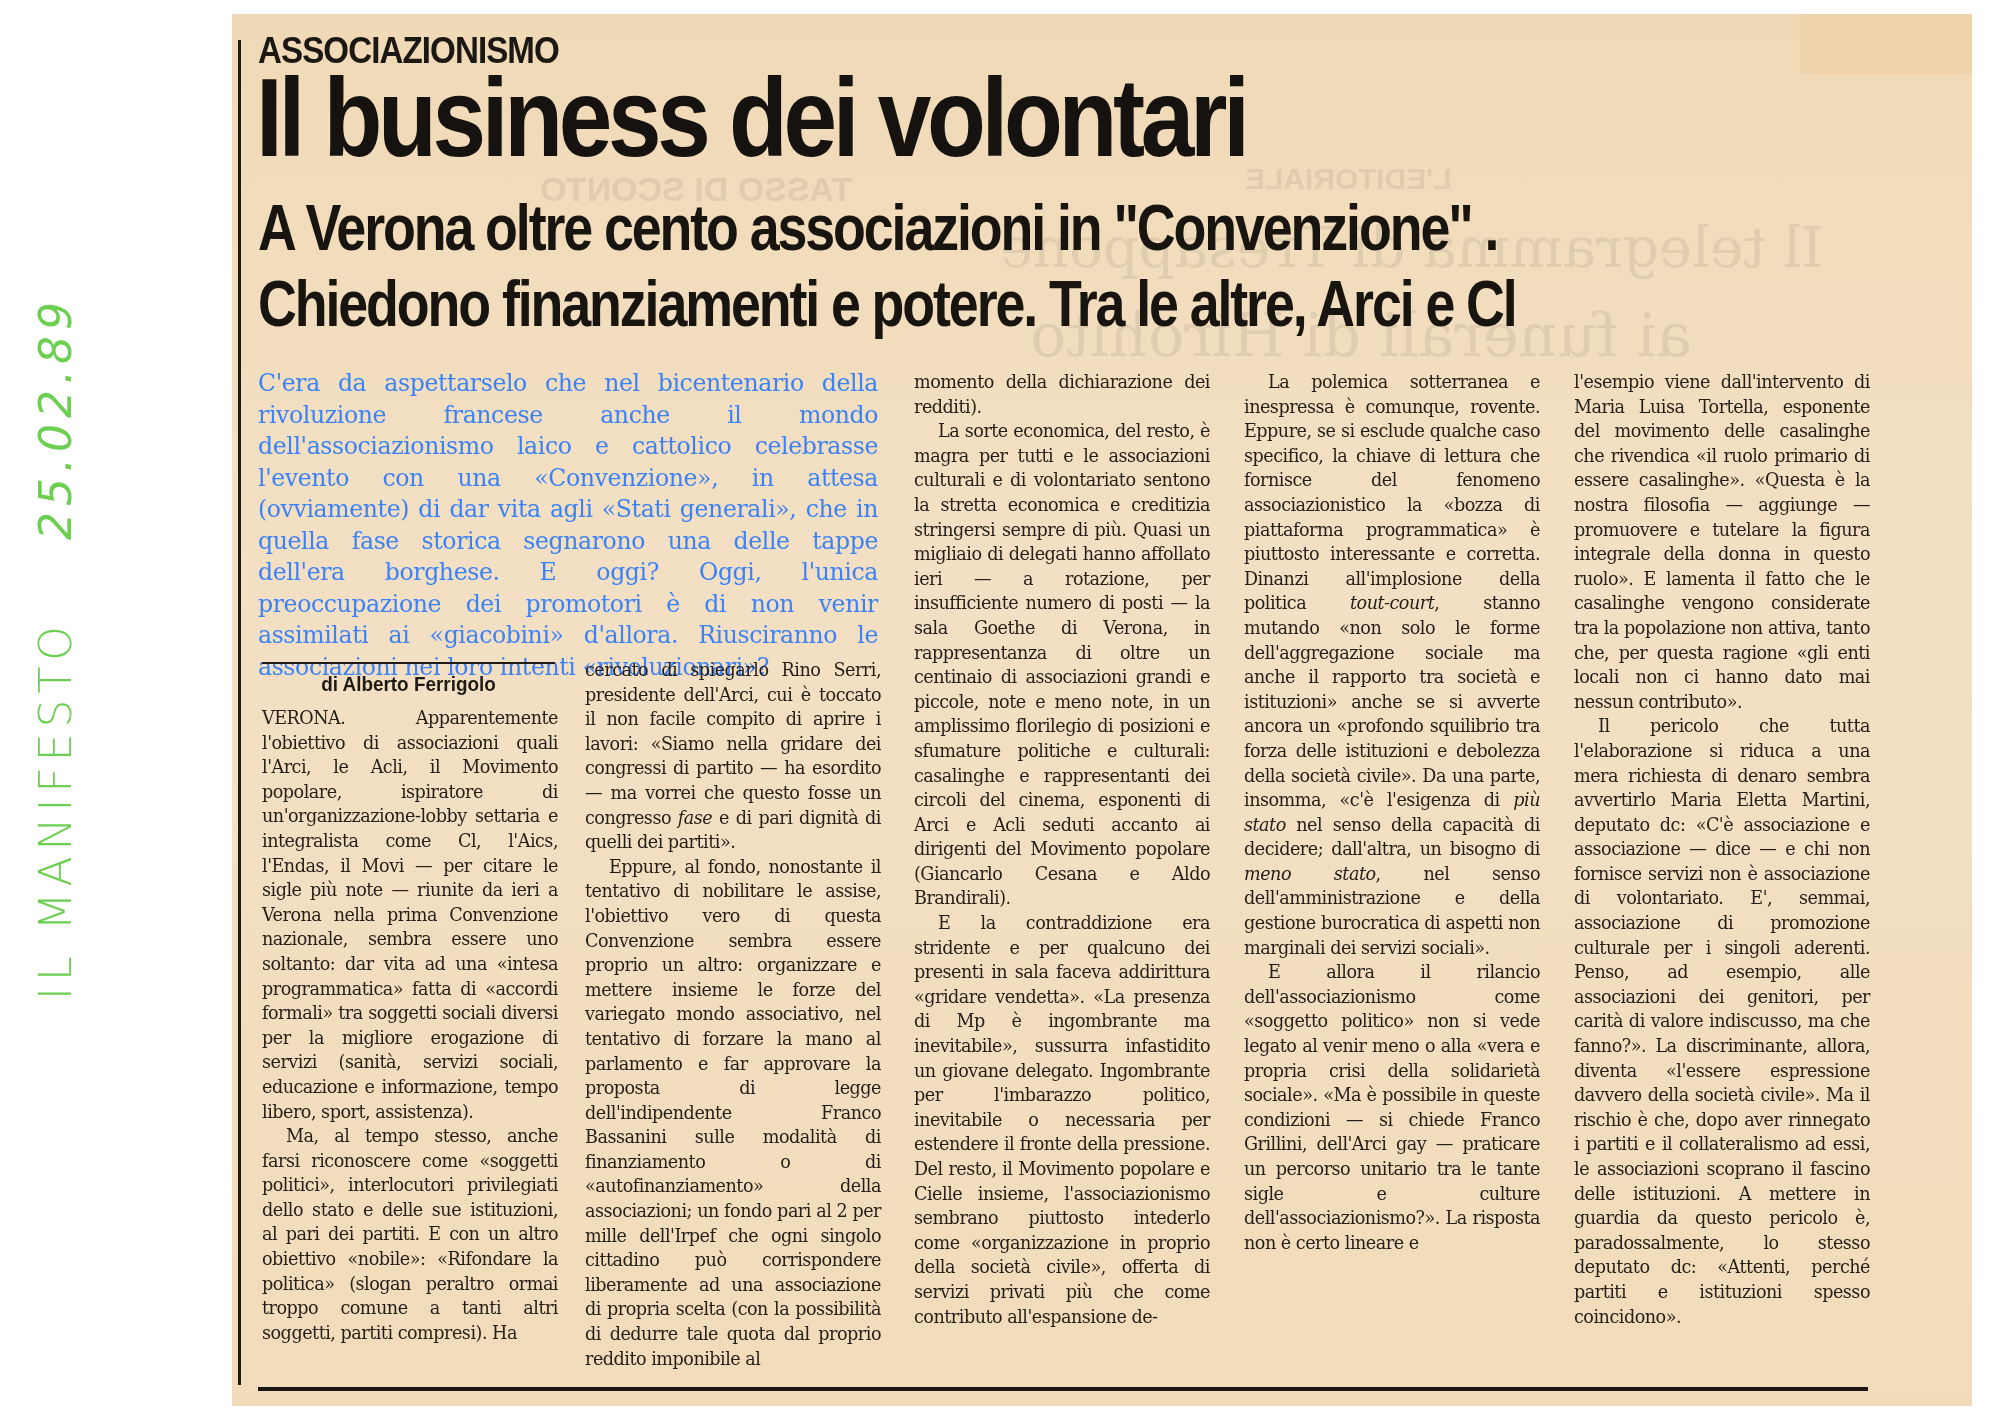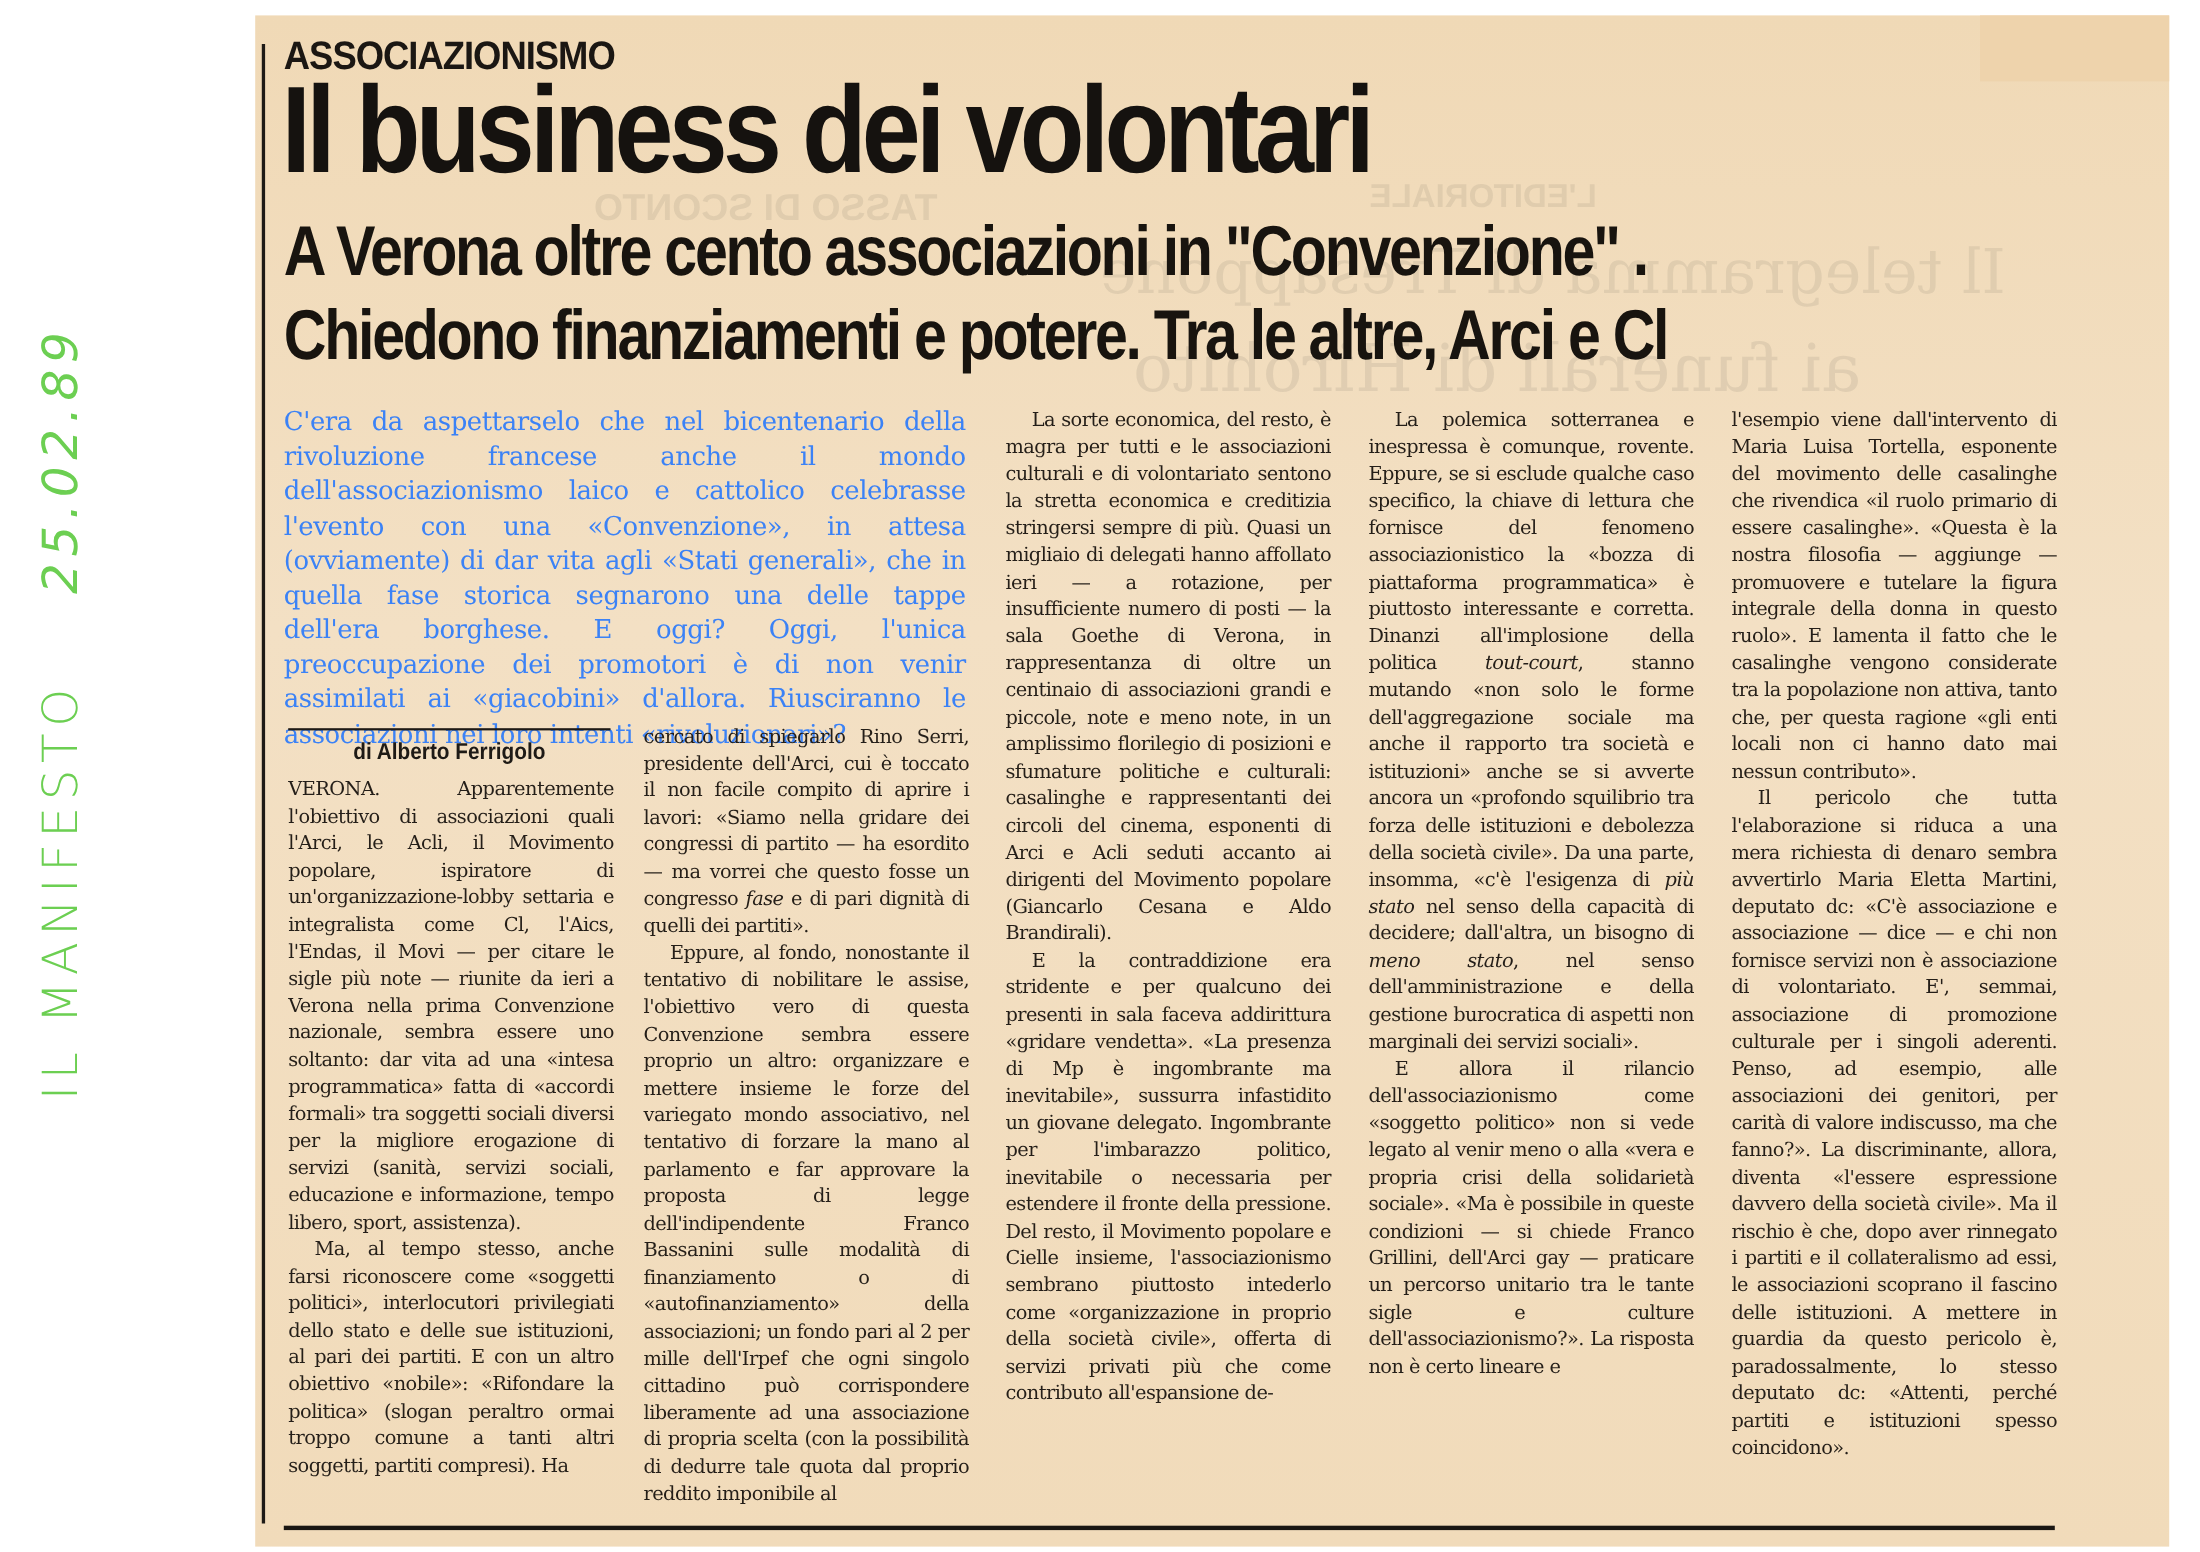--- a/index.html
+++ b/index.html
@@ -93,20 +93,21 @@
   <p>VERONA. Apparentemente l'obiettivo di associazioni quali l'Arci, le Acli, il Movimento popolare, ispiratore di un'organizzazione-lobby settaria e integralista come Cl, l'Aics, l'Endas, il Movi — per citare le sigle più note — riunite da ieri a Verona nella prima Convenzione nazionale, sembra essere uno soltanto: dar vita ad una «intesa programmatica» fatta di «accordi formali» tra soggetti sociali diversi per la migliore erogazione di servizi (sanità, servizi sociali, educazione e informazione, tempo libero, sport, assistenza).</p>
   <p class="indent">Ma, al tempo stesso, anche farsi riconoscere come «soggetti politici», interlocutori privilegiati dello stato e delle sue istituzioni, al pari dei partiti. E con un altro obiettivo «nobile»: «Rifondare la politica» (slogan peraltro ormai troppo comune a tanti altri soggetti, partiti compresi). Ha</p>
 </div>
 
 <div class="col col2">
   <p><span>cercato di spiegarlo Rino Serri, presidente dell'Arci, cui è toccato il non facile compito di aprire i lavori: «Siamo nella gridare dei congressi di partito — ha esordito — ma vorrei che questo fosse un congresso </span><em>fase</em><span> e di pari dignità di quelli dei partiti».</span></p>
   <p class="indent">Eppure, al fondo, nonostante il tentativo di nobilitare le assise, l'obiettivo vero di questa Convenzione sembra essere proprio un altro: organizzare e mettere insieme le forze del variegato mondo associativo, nel tentativo di forzare la mano al parlamento e far approvare la proposta di legge dell'indipendente Franco Bassanini sulle modalità di finanziamento o di «autofinanziamento» della associazioni; un fondo pari al 2 per mille dell'Irpef che ogni singolo cittadino può corrispondere liberamente ad una associazione di propria scelta (con la possibilità di dedurre tale quota dal proprio reddito imponibile al</p>
 </div>
 
 <div class="col col3">
+  <p>momento della dichiarazione dei redditi).</p>
   <p class="indent">La sorte economica, del resto, è magra per tutti e le associazioni culturali e di volontariato sentono la stretta economica e creditizia stringersi sempre di più. Quasi un migliaio di delegati hanno affollato ieri — a rotazione, per insufficiente numero di posti — la sala Goethe di Verona, in rappresentanza di oltre un centinaio di associazioni grandi e piccole, note e meno note, in un amplissimo florilegio di posizioni e sfumature politiche e culturali: casalinghe e rappresentanti dei circoli del cinema, esponenti di Arci e Acli seduti accanto ai dirigenti del Movimento popolare (Giancarlo Cesana e Aldo Brandirali).</p>
   <p class="indent">E la contraddizione era stridente e per qualcuno dei presenti in sala faceva addirittura «gridare vendetta». «La presenza di Mp è ingombrante ma inevitabile», sussurra infastidito un giovane delegato. Ingombrante per l'imbarazzo politico, inevitabile o necessaria per estendere il fronte della pressione. Del resto, il Movimento popolare e Cielle insieme, l'associazionismo sembrano piuttosto intederlo come «organizzazione in proprio della società civile», offerta di servizi privati più che come contributo all'espansione de-</p>
 </div>
 
 <div class="col col4">
   <p class="indent"><span>La polemica sotterranea e inespressa è comunque, rovente. Eppure, se si esclude qualche caso specifico, la chiave di lettura che fornisce del fenomeno associazionistico la «bozza di piattaforma programmatica» è piuttosto interessante e corretta. Dinanzi all'implosione della politica </span><em>tout-court</em><span>, stanno mutando «non solo le forme dell'aggregazione sociale ma anche il rapporto tra società e istituzioni» anche se si avverte ancora un «profondo squilibrio tra forza delle istituzioni e debolezza della società civile». Da una parte, insomma, «c'è l'esigenza di </span><em>più stato</em><span> nel senso della capacità di decidere; dall'altra, un bisogno di </span><em>meno stato</em><span>, nel senso dell'amministrazione e della gestione burocratica di aspetti non marginali dei servizi sociali».</span></p>
   <p class="indent">E allora il rilancio dell'associazionismo come «soggetto politico» non si vede legato al venir meno o alla «vera e propria crisi della solidarietà sociale». «Ma è possibile in queste condizioni — si chiede Franco Grillini, dell'Arci gay — praticare un percorso unitario tra le tante sigle e culture dell'associazionismo?». La risposta non è certo lineare e</p>
 </div>
 
 <div class="col col5">

